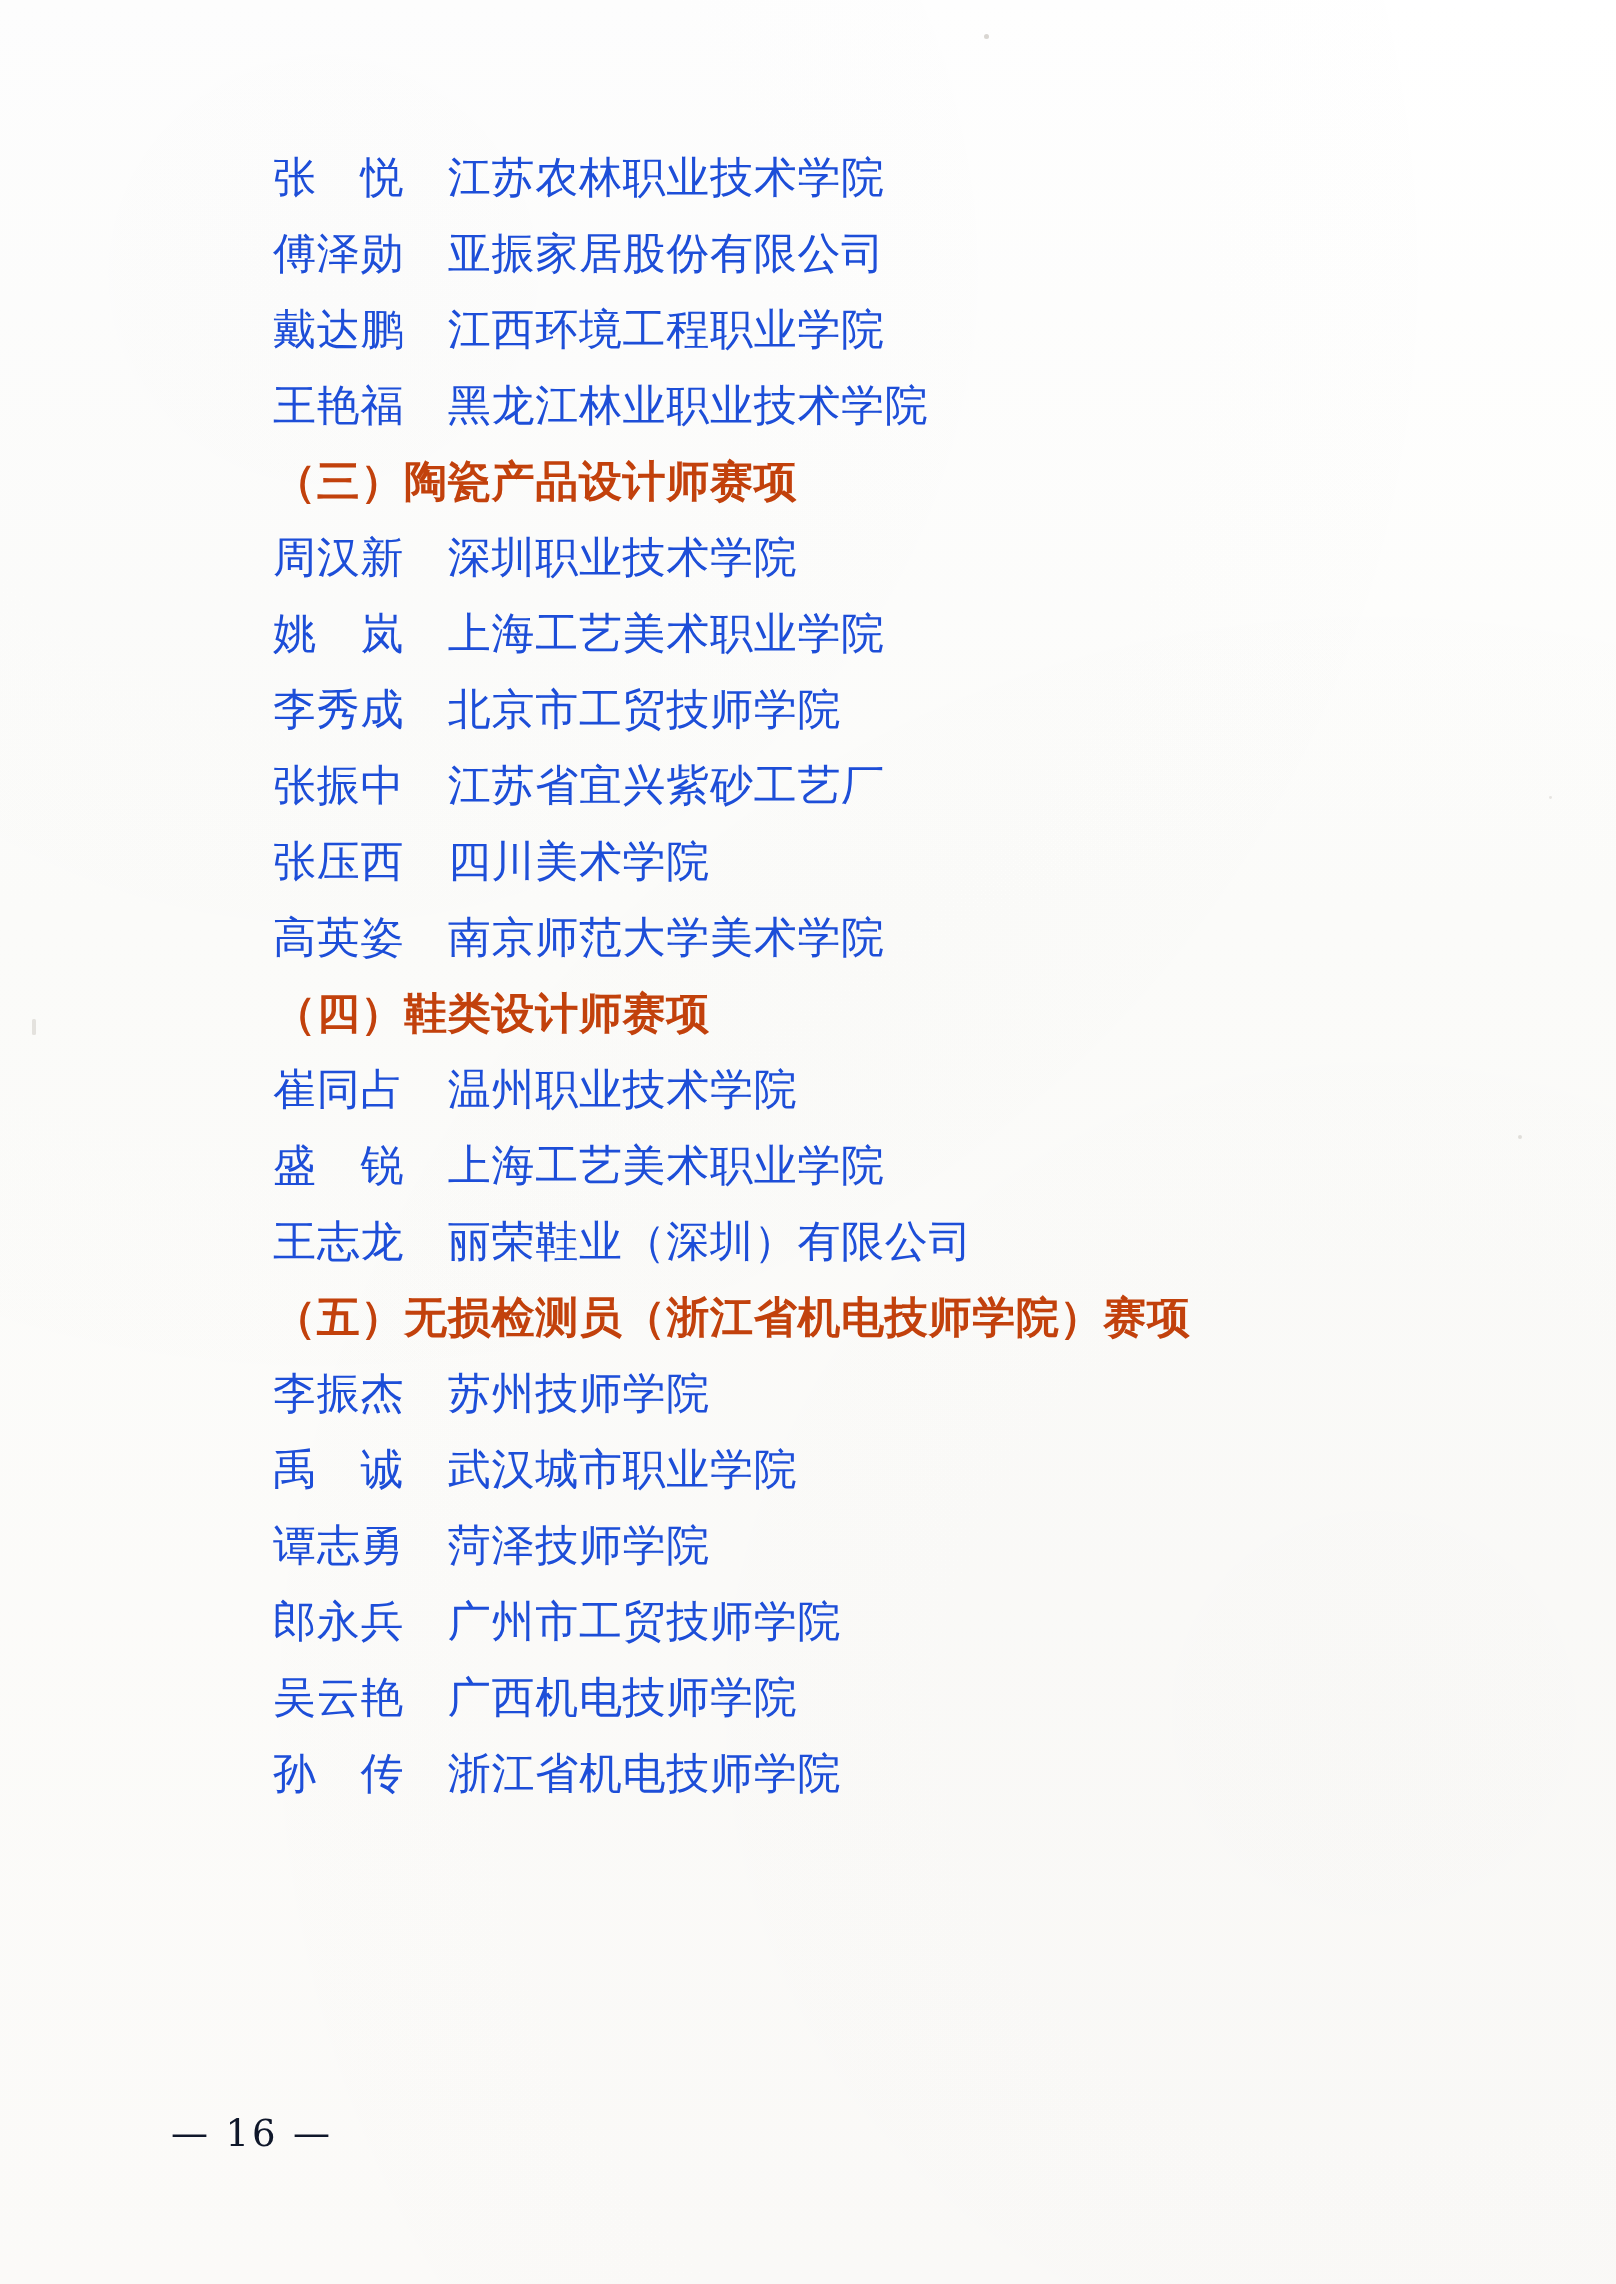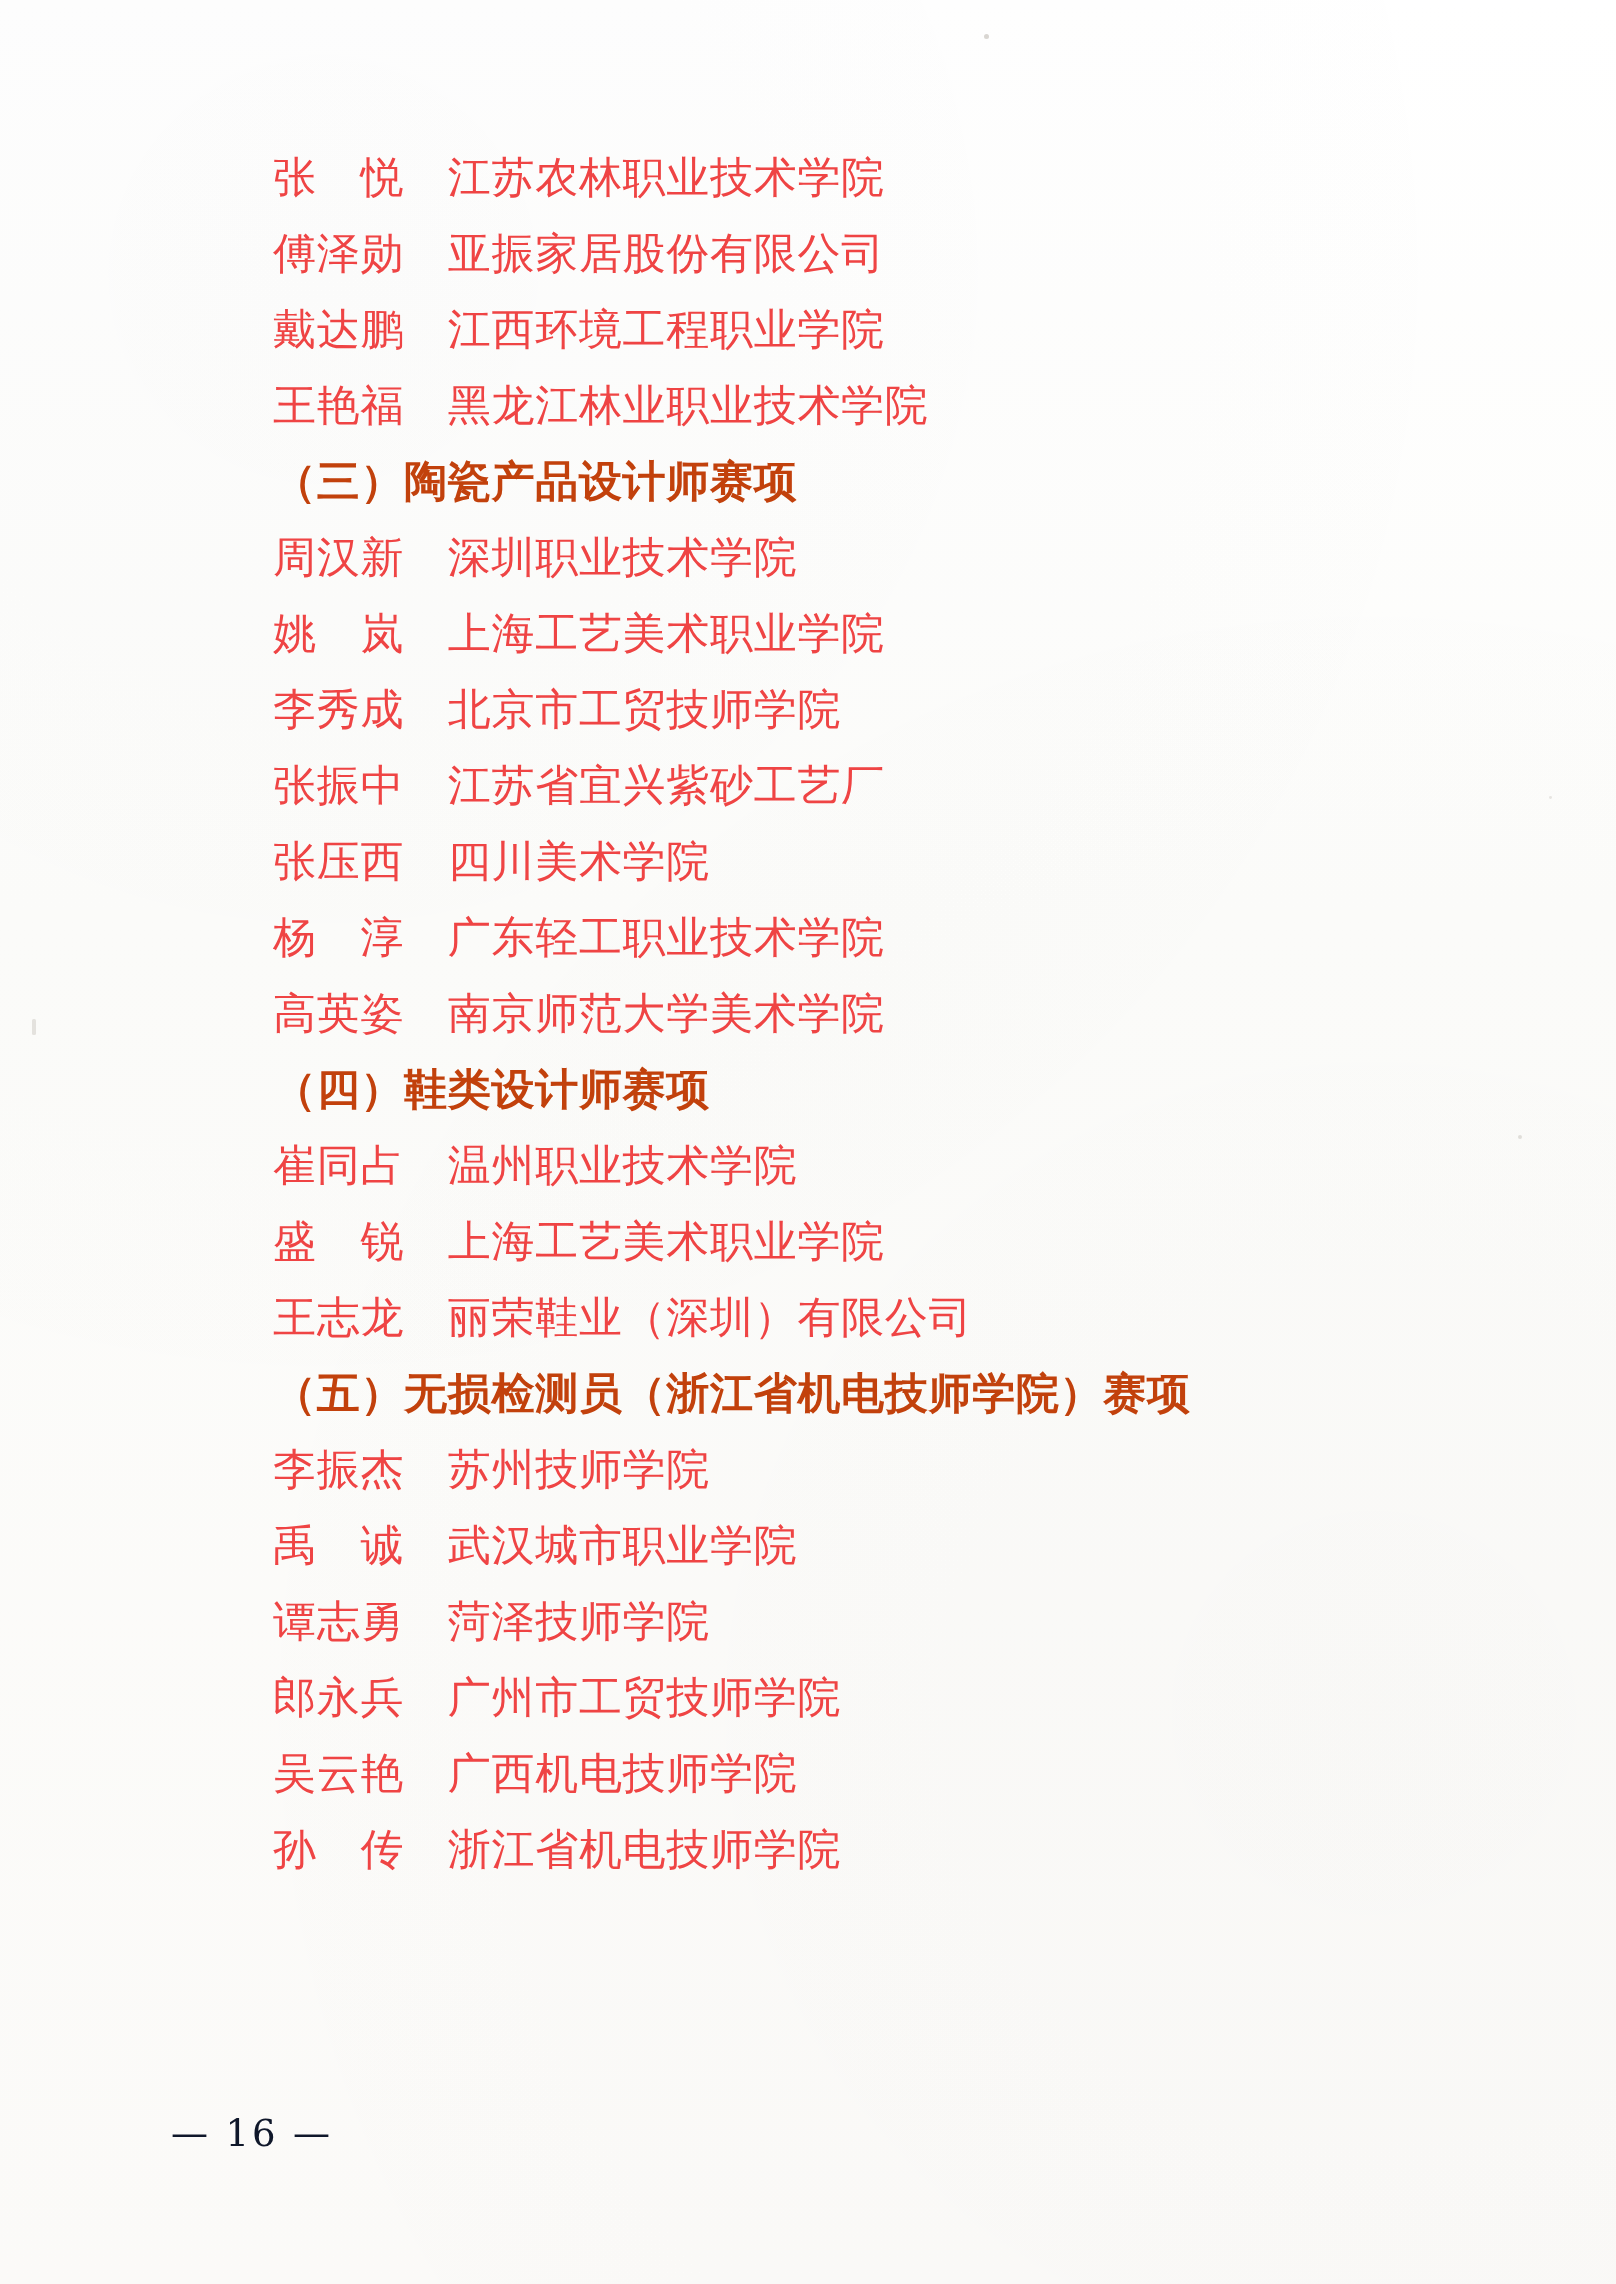--- a/index.html
+++ b/index.html
@@ -34,21 +34,21 @@
     position: absolute;
     left: 273px;
     top: 139px;
     width: 1100px;
   }
   .doc-line {
     font-size: 43px;
     line-height: 76px;
     letter-spacing: 0.7px;
     white-space: pre;
-    color: #ef4444;
+    color: #1d4ed8;
     font-weight: 400;
   }
   .heading-line {
     font-size: 43px;
     line-height: 76px;
     letter-spacing: 0.7px;
     white-space: pre;
     color: #c2410c;
     font-weight: 600;
   }
@@ -93,21 +93,20 @@
       <div class="doc-line"><span class="name">张　悦</span><span>　</span><span class="org">江苏农林职业技术学院</span></div>
       <div class="doc-line"><span class="name">傅泽勋</span><span>　</span><span class="org">亚振家居股份有限公司</span></div>
       <div class="doc-line"><span class="name">戴达鹏</span><span>　</span><span class="org">江西环境工程职业学院</span></div>
       <div class="doc-line"><span class="name">王艳福</span><span>　</span><span class="org">黑龙江林业职业技术学院</span></div>
       <div class="heading-line">（三）陶瓷产品设计师赛项</div>
       <div class="doc-line"><span class="name">周汉新</span><span>　</span><span class="org">深圳职业技术学院</span></div>
       <div class="doc-line"><span class="name">姚　岚</span><span>　</span><span class="org">上海工艺美术职业学院</span></div>
       <div class="doc-line"><span class="name">李秀成</span><span>　</span><span class="org">北京市工贸技师学院</span></div>
       <div class="doc-line"><span class="name">张振中</span><span>　</span><span class="org">江苏省宜兴紫砂工艺厂</span></div>
       <div class="doc-line"><span class="name">张压西</span><span>　</span><span class="org">四川美术学院</span></div>
-      <div class="doc-line"><span class="name">杨　淳</span><span>　</span><span class="org">广东轻工职业技术学院</span></div>
       <div class="doc-line"><span class="name">高英姿</span><span>　</span><span class="org">南京师范大学美术学院</span></div>
       <div class="heading-line">（四）鞋类设计师赛项</div>
       <div class="doc-line"><span class="name">崔同占</span><span>　</span><span class="org">温州职业技术学院</span></div>
       <div class="doc-line"><span class="name">盛　锐</span><span>　</span><span class="org">上海工艺美术职业学院</span></div>
       <div class="doc-line"><span class="name">王志龙</span><span>　</span><span class="org">丽荣鞋业（深圳）有限公司</span></div>
       <div class="heading-line">（五）无损检测员（浙江省机电技师学院）赛项</div>
       <div class="doc-line"><span class="name">李振杰</span><span>　</span><span class="org">苏州技师学院</span></div>
       <div class="doc-line"><span class="name">禹　诚</span><span>　</span><span class="org">武汉城市职业学院</span></div>
       <div class="doc-line"><span class="name">谭志勇</span><span>　</span><span class="org">菏泽技师学院</span></div>
       <div class="doc-line"><span class="name">郎永兵</span><span>　</span><span class="org">广州市工贸技师学院</span></div>

